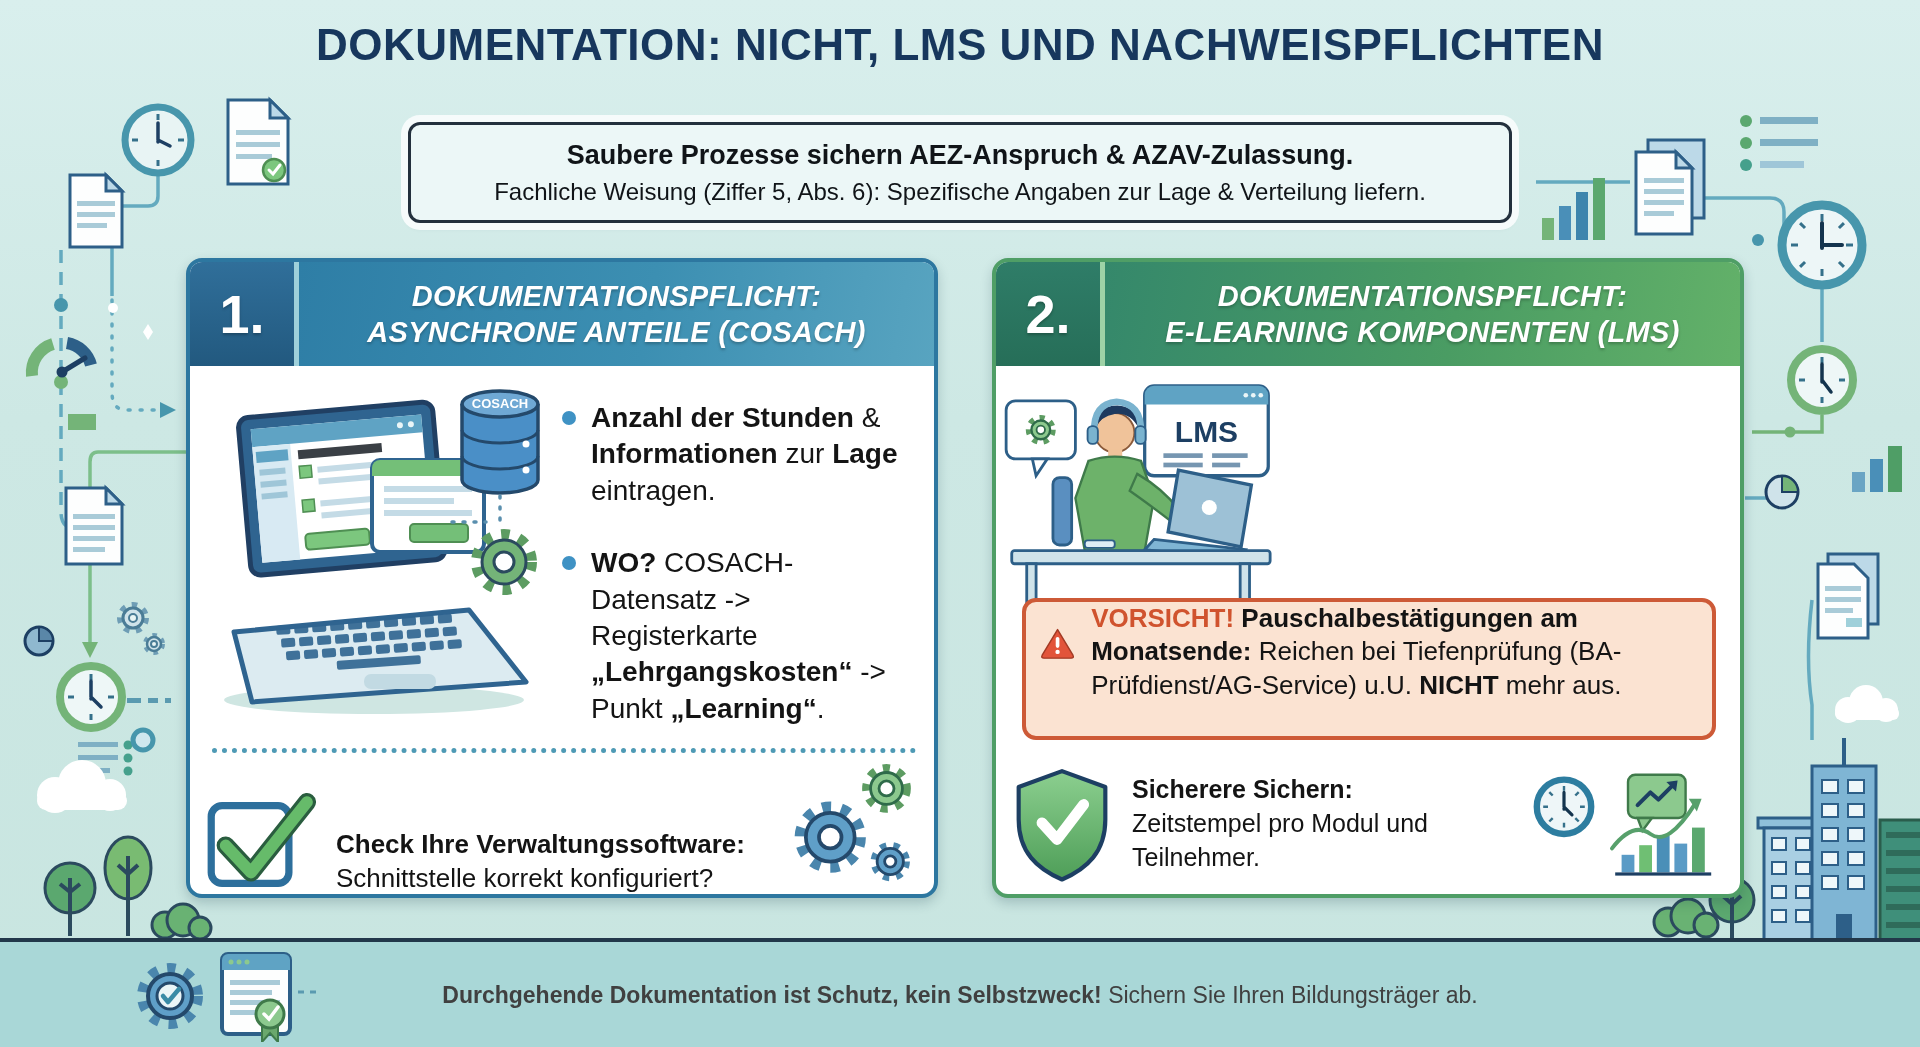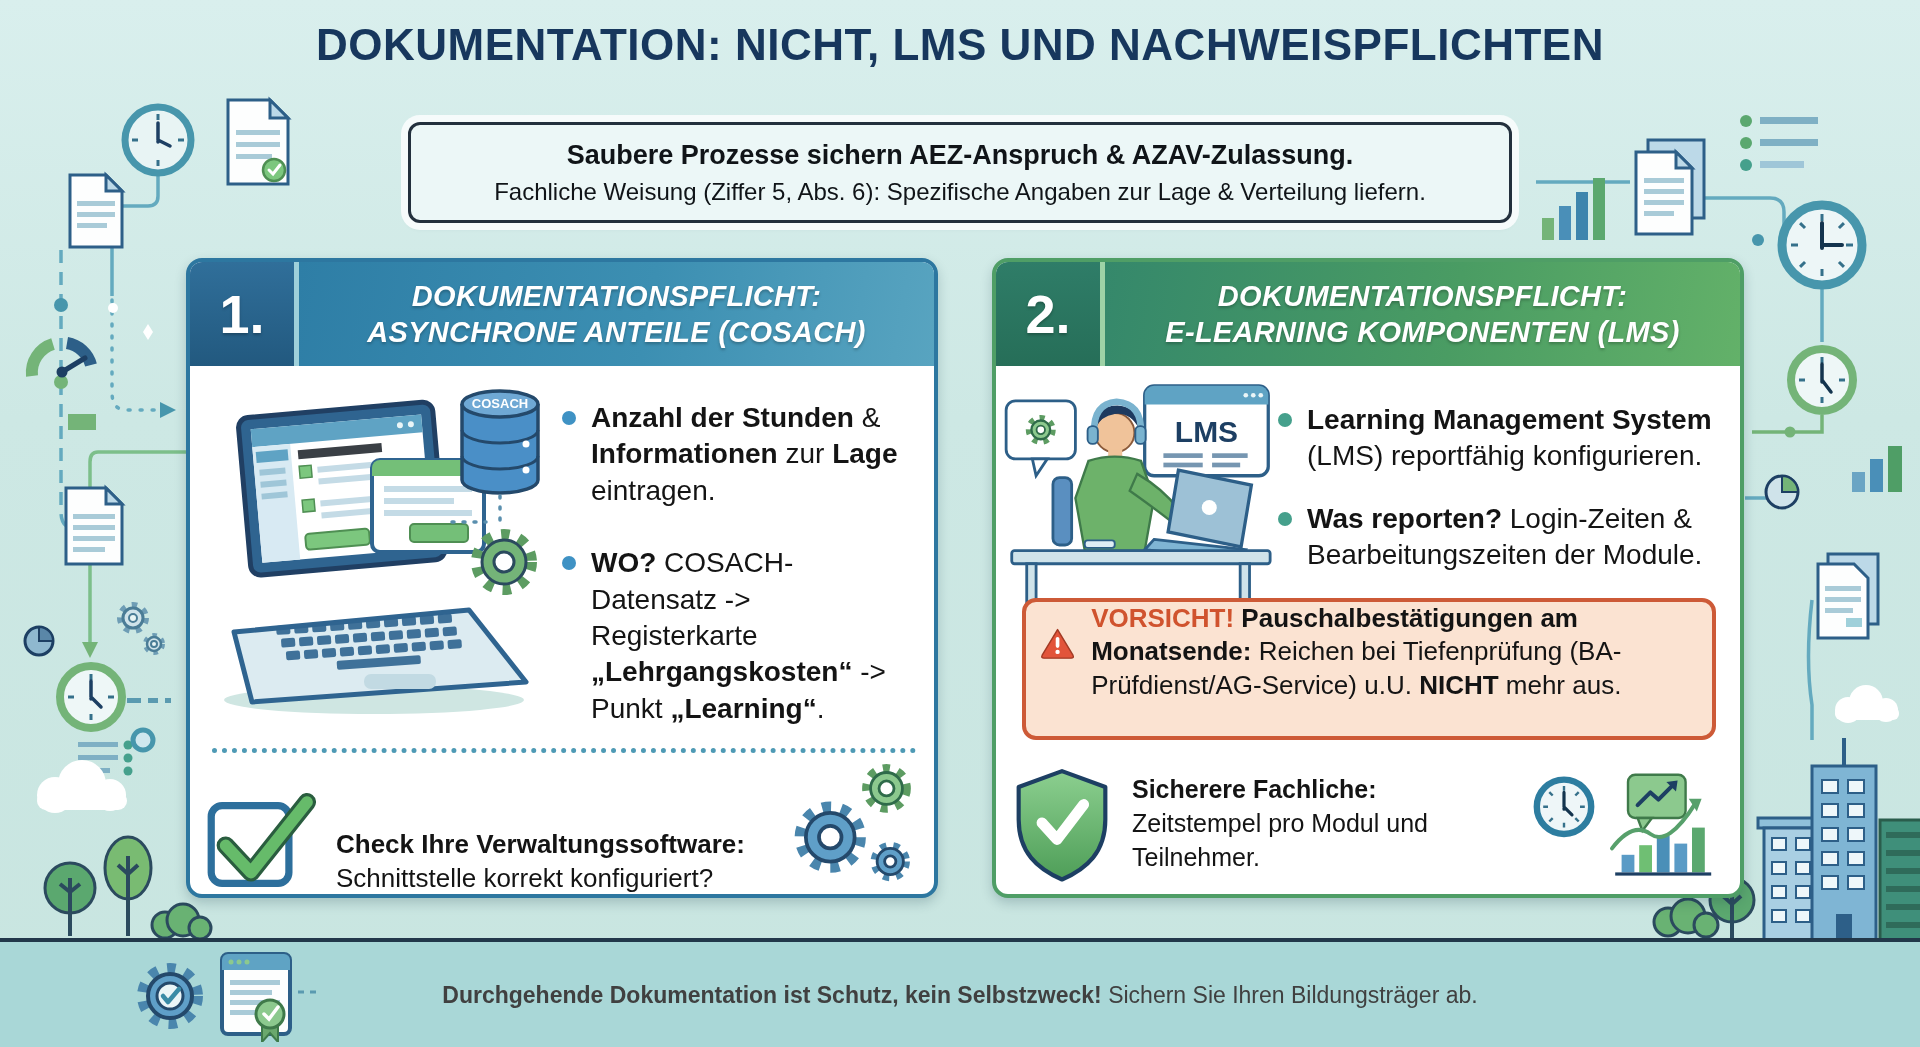--- a/index.html
+++ b/index.html
@@ -544,30 +544,20 @@
           <path d="M160,166 L258,177 L252,188 L150,177 Z" fill="#7fb5d4" stroke="#2d5f88" stroke-width="3"></path>
         </g>
         <g>
           <rect x="86" y="167" width="32" height="8" rx="3" fill="#dfeef5" stroke="#2d5f88" stroke-width="2"></rect>
           <rect x="8" y="178" width="276" height="14" rx="3" fill="#cfe3ea" stroke="#2d5f88" stroke-width="3"></rect>
           <rect x="24" y="192" width="10" height="42" fill="#cfe3ea" stroke="#2d5f88" stroke-width="3"></rect>
           <rect x="252" y="192" width="10" height="42" fill="#cfe3ea" stroke="#2d5f88" stroke-width="3"></rect>
         </g>
       </svg>
 
-      <ul class="bullets">
-        <li>
-          <span class="dot"></span>
-          <p><span class="b">Learning Management System</span><span> (LMS) reportfähig konfigurieren.</span></p>
-        </li>
-        <li>
-          <span class="dot"></span>
-          <p><span class="b">Was reporten?</span><span> Login-Zeiten &amp; Bearbeitungszeiten der Module.</span></p>
-        </li>
-      </ul>
 
       <div class="warning">
         <svg width="90" height="83" viewBox="0 0 96 88">
           <path d="M48,6 L90,76 Q94,84 85,84 H11 Q2,84 6,76 Z" fill="#e2543a" stroke="#a33a24" stroke-width="4" stroke-linejoin="round"></path>
           <rect x="43" y="26" width="10" height="30" rx="5" fill="#ffffff"></rect>
           <circle cx="48" cy="67" r="6" fill="#ffffff"></circle>
         </svg>
         <p><span class="warn-accent">VORSICHT!</span><span class="b"> Pauschalbestätigungen am Monatsende:</span><span> Reichen bei Tiefenprüfung (BA-Prüfdienst/AG-Service) u.U. </span><span class="b">NICHT</span><span> mehr aus.</span></p>
       </div>
 
@@ -575,21 +565,21 @@
         <svg width="100" height="117" viewBox="0 0 120 140">
           <defs>
             <linearGradient id="shg" x1="0" y1="0" x2="0" y2="1">
               <stop offset="0" stop-color="#8ccf8f"></stop>
                 <stop offset="1" stop-color="#4e9e58"></stop>
             </linearGradient>
           </defs>
           <path d="M60,6 L112,25 V64 C112,103 90,123 60,136 C30,123 8,103 8,64 V25 Z" fill="url(#shg)" stroke="#1d3f63" stroke-width="5" stroke-linejoin="round"></path>
           <path d="M36,68 L54,88 L86,46" fill="none" stroke="#ffffff" stroke-width="13" stroke-linecap="round" stroke-linejoin="round"></path>
         </svg>
-        <p class="safetext"><span class="b">Sicherere Fachliche:</span><span> Zeitstempel pro Modul und Teilnehmer.</span></p>
+        <p class="safetext"><span class="b">Sicherere Sichern:</span><span> Zeitstempel pro Modul und Teilnehmer.</span></p>
         <svg class="safeicons" width="200" height="108" viewBox="0 0 250 135">
           <g transform="translate(40,46)">
             <circle r="34" fill="#eef6f8" stroke="#2d7da0" stroke-width="8"></circle>
             <g stroke="#35708a" stroke-width="3">
               <line y1="-26" y2="-20"></line>
                 <line y1="26" y2="20"></line>
                 <line x1="-26" x2="-20"></line>
                 <line x1="26" x2="20"></line>
               <line y1="-26" y2="-20" transform="rotate(45)"></line>
                 <line y1="-26" y2="-20" transform="rotate(135)"></line>

